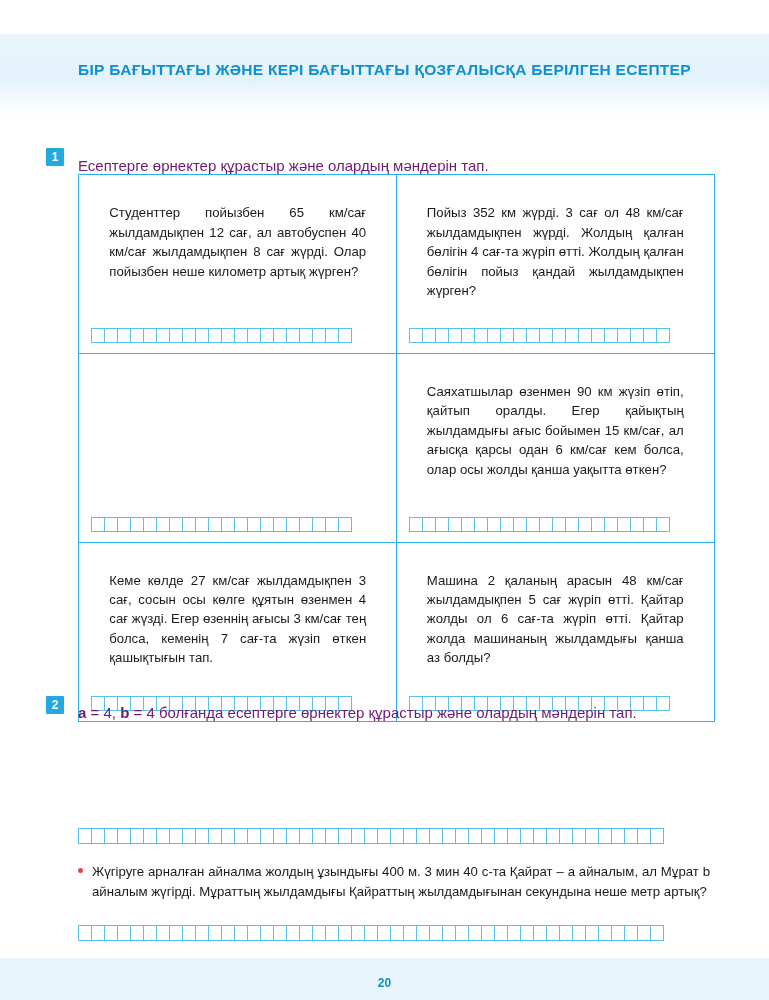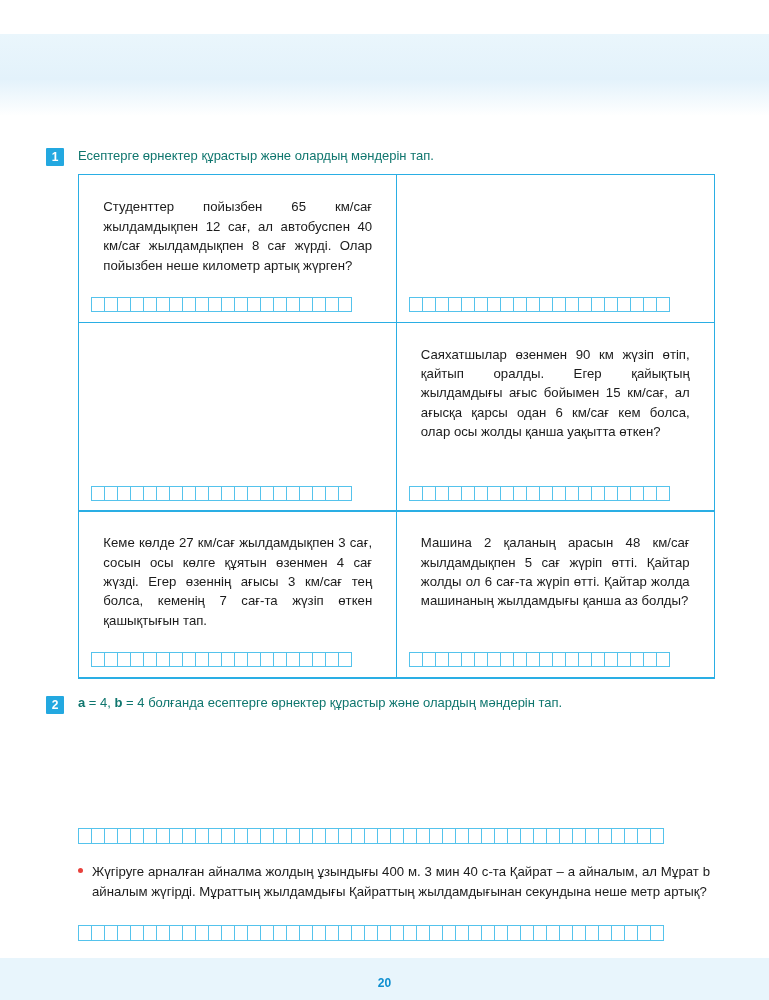--- a/index.html
+++ b/index.html
@@ -47,23 +47,24 @@
     font-weight: bold;
     text-align: center;
     line-height: 18px;
     border-radius: 1px;
   }
   .t1 { left: 46px; top: 148px; }
   .t2 { left: 46px; top: 696px; }
 
   .task-intro {
     position: absolute;
-    font-size: 13px;
+    font-size: 15px;
     line-height: 1.45;
-    color: #0f766e;
+    color: #701a75;
+    margin-top: 8px;
   }
   #intro1 { left: 78px; top: 147px; width: 620px; }
   #intro2 { left: 78px; top: 694px; width: 625px; }
 
   
   .grid {
     position: absolute;
     left: 78px; top: 174px;
     width: 637px;
     border: 1.4px solid #2aaee4;
@@ -72,21 +73,21 @@
   }
   .cell {
     border: 1.4px solid #2aaee4;
     margin: -0.7px;
     padding: 10px 12px 10px 12px;
     display: flex;
     flex-direction: column;
     justify-content: flex-start;
   }
   .cell p {
-    margin: 12px;
+    margin: 18px;
     font-size: 13.2px;
     line-height: 1.47;
     text-align: justify;
     text-justify: inter-word;
     color: #1b1b1b;
   }
   .cell .answer-boxes { margin-top: auto; padding-top: 10px; }
 
   
   .boxes {
@@ -150,20 +151,21 @@
     color: #0e8fd0;
   }
   b, .bold { font-weight: bold; }
 </style>
 </head>
 <body>
 
 <div class="page">
 
   <div class="header-band"></div>
+  <div class="header-title">БІР БАҒЫТТАҒЫ ЖӘНЕ КЕРІ БАҒЫТТАҒЫ ҚОЗҒАЛЫСҚА БЕРІЛГЕН ЕСЕПТЕР</div>
 
   <div class="tasknum t1">1</div>
   <div class="task-intro" id="intro1">Есептерге өрнектер құрастыр және олардың мәндерін тап.</div>
 
   <div class="grid">
 
     <div class="cell" style="min-height:135px">
       <p>Студенттер пойызбен 65 км/сағ жылдамдықпен 12 сағ, ал автобуспен 40 км/сағ жылдамдықпен 8 сағ жүрді. Олар пойызбен неше километр артық жүрген?</p>
       <div class="answer-boxes">
         <div class="boxes">
@@ -185,20 +187,21 @@
             <span></span>
             <span></span>
             <span></span>
             <span></span>
             <span></span>
         </div>
       </div>
     </div>
 
     <div class="cell" style="min-height:135px">
+      <p>Пойыз 352 км жүрді. 3 сағ ол 48 км/сағ жылдамдықпен жүрді. Жолдың қалған бөлігін 4 сағ-та жүріп өтті. Жолдың қалған бөлігін пойыз қандай жылдамдықпен жүрген?</p>
       <div class="answer-boxes">
         <div class="boxes">
           <span></span>
             <span></span>
             <span></span>
             <span></span>
             <span></span>
             <span></span>
             <span></span>
             <span></span>

